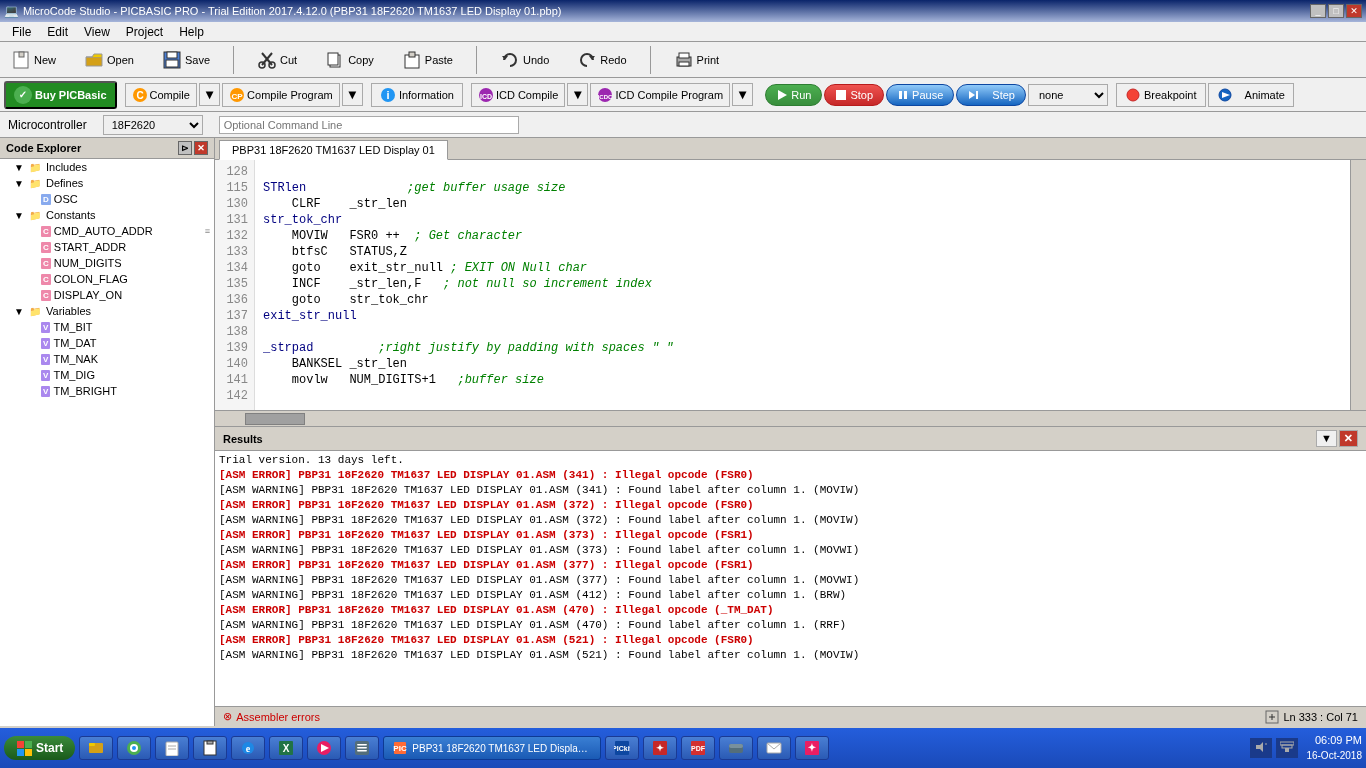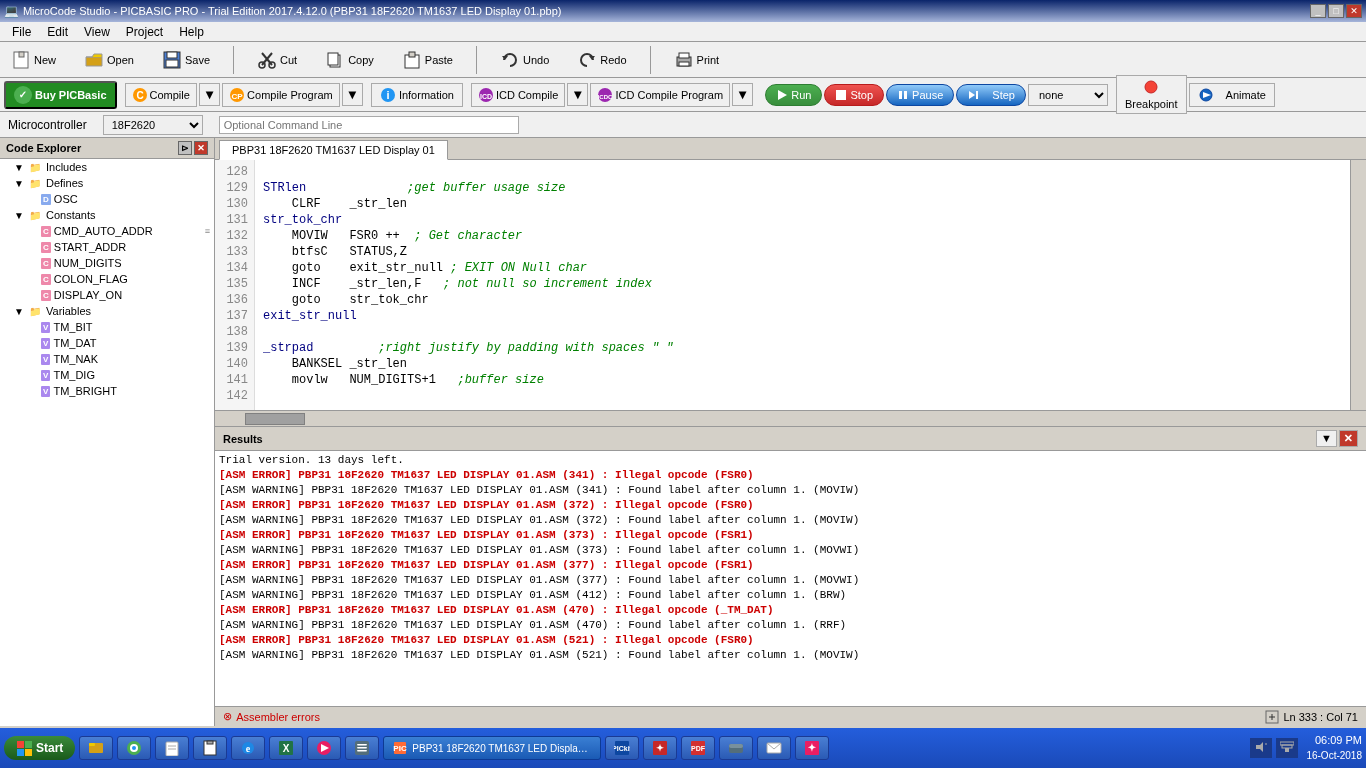--- a/index.html
+++ b/index.html
@@ -25,21 +25,21 @@
     #toolbar2 { background: #f0f0f0; height: 34px; display: flex; align-items: center; padding: 2px 4px; gap: 2px; border-bottom: 1px solid #999; }
     .btn-green { background: #228B22; color: white; border-radius: 3px; padding: 3px 8px; display: flex; align-items: center; gap: 3px; cursor: pointer; font-size: 11px; font-weight: bold; }
     .btn-compile { background: #f0f0f0; border: 1px solid #aaa; padding: 3px 6px; cursor: pointer; display: flex; align-items: center; gap: 2px; font-size: 11px; }
     .btn-dropdown { padding: 3px 3px; background: #f0f0f0; border: 1px solid #aaa; cursor: pointer; }
     .btn-info { background: #f0f0f0; border: 1px solid #aaa; padding: 3px 8px; cursor: pointer; display: flex; align-items: center; gap: 3px; font-size: 11px; }
     .btn-run { background: linear-gradient(to bottom, #4CAF50, #388E3C); color: white; border: 1px solid #2e7d32; border-radius: 12px; padding: 4px 10px; cursor: pointer; font-size: 11px; display: flex; align-items: center; gap: 3px; }
     .btn-stop { background: linear-gradient(to bottom, #ef5350, #c62828); color: white; border: 1px solid #b71c1c; border-radius: 12px; padding: 4px 10px; cursor: pointer; font-size: 11px; display: flex; align-items: center; gap: 3px; }
     .btn-pause { background: linear-gradient(to bottom, #90caf9, #1565c0); color: white; border: 1px solid #0d47a1; border-radius: 12px; padding: 4px 10px; cursor: pointer; font-size: 11px; display: flex; align-items: center; gap: 3px; }
     .btn-step { background: linear-gradient(to bottom, #90caf9, #1565c0); color: white; border: 1px solid #0d47a1; border-radius: 12px; padding: 4px 10px; cursor: pointer; font-size: 11px; display: flex; align-items: center; gap: 13px; }
     .select-none { padding: 3px 6px; border: 1px solid #aaa; font-size: 11px; width: 80px; }
-    .btn-breakpoint { background: #f0f0f0; border: 1px solid #aaa; padding: 3px 8px; cursor: pointer; display: flex; align-items: center; gap: 3px; font-size: 11px; flex-direction: column; }
+    .btn-breakpoint { background: #f0f0f0; border: 1px solid #aaa; padding: 3px 8px; cursor: pointer; display: flex; align-items: center; gap: 3px; font-size: 11px; }
     .btn-animate { background: #f0f0f0; border: 1px solid #aaa; padding: 3px 8px; cursor: pointer; display: flex; align-items: center; gap: 12px; font-size: 11px; }
     
     
     #address-bar { background: #f0f0f0; height: 26px; display: flex; align-items: center; padding: 2px 8px; gap: 16px; border-bottom: 1px solid #999; }
     #mc-select { padding: 2px 4px; border: 1px solid #aaa; font-size: 11px; width: 100px; }
     #cmd-input { padding: 2px 4px; border: 1px solid #aaa; font-size: 11px; width: 300px; }
     
     
     #main-content { display: flex; height: calc(768px - 22px - 20px - 36px - 34px - 26px - 22px - 20px); }
     
@@ -400,21 +400,21 @@
 
     <div id="tabs">
       <div class="tab active">
         <span>PBP31 18F2620 TM1637 LED Display 01</span>
       </div>
     </div>
 
     <div id="code-editor">
       <div id="line-numbers">
         <div class="line-num">128</div>
-        <div class="line-num">129</div>
+        <div class="line-num">115</div>
         <div class="line-num">130</div>
         <div class="line-num">131</div>
         <div class="line-num">132</div>
         <div class="line-num">133</div>
         <div class="line-num">134</div>
         <div class="line-num">135</div>
         <div class="line-num">136</div>
         <div class="line-num">137</div>
         <div class="line-num">138</div>
         <div class="line-num">139</div>

